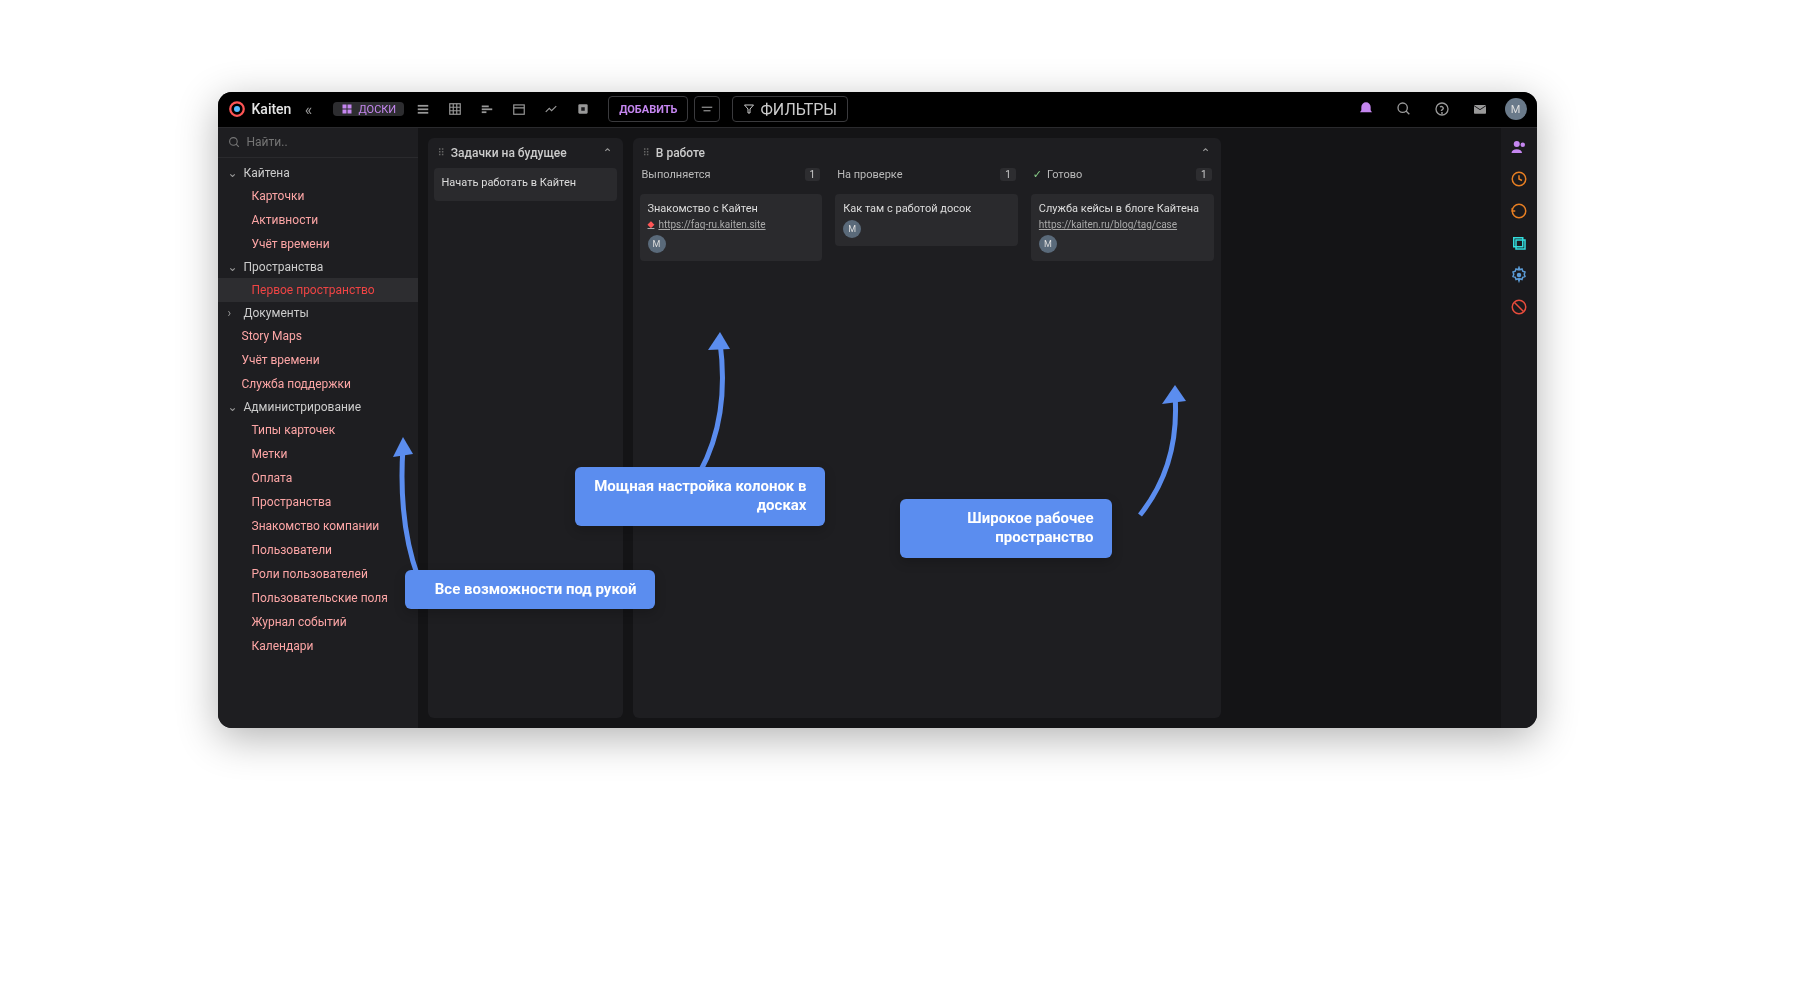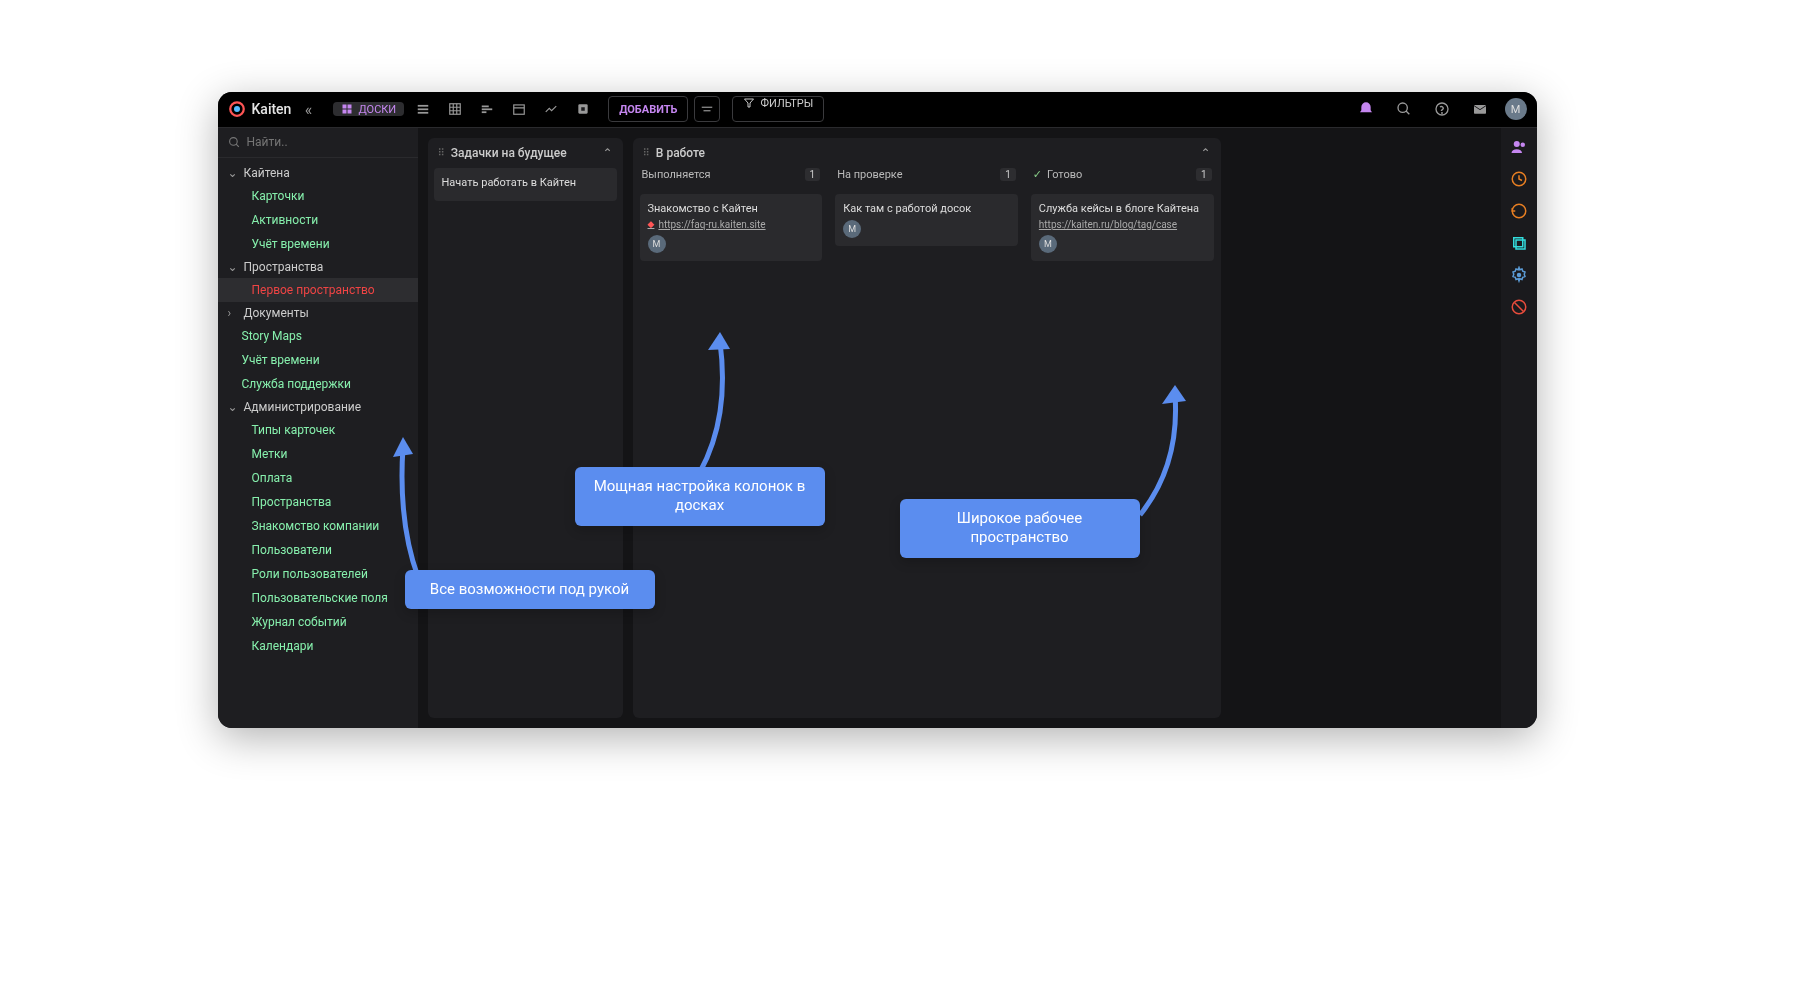--- a/index.html
+++ b/index.html
@@ -8,31 +8,31 @@
 .app{position:absolute;top:0;left:53px;width:1319px;height:636px;background:#1a1a1d;border-radius:14px;overflow:hidden;box-shadow:0 10px 40px rgba(0,0,0,0.3)}
 .topbar{height:36px;background:#000000;border-bottom:1px solid #2a2a2d;display:flex;align-items:center;padding:0 10px;gap:6px}
 .logo{width:18px;height:18px;display:flex;align-items:center;justify-content:center}
 .logo svg{width:18px;height:18px}
 .app-title{color:#e5e5e5;font-size:14px;font-weight:500;margin-right:auto}
 .collapse-btn{width:22px;height:22px;display:flex;align-items:center;justify-content:center;color:#999;cursor:pointer;margin-right:8px}
 .view-btn{height:14px;padding:0 8px;display:flex;align-items:center;gap:5px;color:#999;font-size:11px;cursor:pointer;border-radius:4px}
 .view-btn.active{background:#2d2d30;color:#c586f0}
 .icon-btn{width:26px;height:26px;display:flex;align-items:center;justify-content:center;color:#999;cursor:pointer;border-radius:4px}
 .add-btn{height:26px;padding:0 10px;border:1px solid #3a3a3d;color:#c586f0;font-size:11px;font-weight:700;background:transparent;border-radius:4px;cursor:pointer;margin-left:6px}
-.filter-btn{height:26px;padding:0 10px;border:1px solid #3a3a3d;color:#ccc;font-size:11px;background:transparent;border-radius:4px;cursor:pointer;display:flex;align-items:flex-start;gap:5px;margin-left:6px}
+.filter-btn{height:26px;padding:0 10px;border:1px solid #3a3a3d;color:#ccc;font-size:16px;background:transparent;border-radius:4px;cursor:pointer;display:flex;align-items:center;gap:5px;margin-left:6px}
 .spacer{flex:1}
 .body{display:flex;height:calc(100% - 36px)}
 .sidebar{width:200px;background:#1e1e21;display:flex;flex-direction:column}
 .search{height:30px;display:flex;align-items:center;padding:0 10px;gap:6px;border-bottom:1px solid #2a2a2d}
 .search input{background:transparent;border:none;color:#999;font-size:12px;outline:none;flex:1}
 .nav{flex:1;overflow:auto;padding:4px 0}
 .nav-group{padding:4px 10px;display:flex;align-items:center;gap:6px;color:#ccc;font-size:12px;cursor:pointer}
 .nav-group.expandable::before{content:"⌄";font-size:12px;color:#999;width:10px}
 .nav-group.collapsed::before{content:"›"}
-.nav-item{padding:5px 10px 5px 34px;color:#86efac;font-size:12px;cursor:pointer}
+.nav-item{padding:5px 10px 5px 34px;color:#fca5a5;font-size:12px;cursor:pointer}
 .nav-item.active{background:#2d2d30;color:#ef4444}
 .main{flex:1;padding:10px;display:flex;gap:10px;overflow:auto;background:#141416}
 .right-rail{width:36px;background:#1a1a1d;display:flex;flex-direction:column;align-items:center;padding-top:10px;gap:14px}
 .rail-icon{width:18px;height:18px;cursor:pointer}
 .board{background:#1e1e21;border-radius:6px;min-width:195px;display:flex;flex-direction:column}
 .board.narrow{width:195px}
 .board.wide{width:588px}
 .board-header{height:30px;display:flex;align-items:center;padding:0 10px;gap:6px;color:#ccc;font-size:12px;font-weight:500}
 .grip{color:#666;font-size:10px}
 .chev-up{margin-left:auto;color:#999;cursor:pointer}
@@ -40,21 +40,21 @@
 .column{flex:1;background:#1e1e21;padding:0 6px;min-width:190px}
 .col-header{height:26px;display:flex;align-items:flex-start;gap:5px;color:#bbb;font-size:11px;padding:0 2px}
 .col-badge{margin-left:auto;background:#2d2d30;color:#ccc;font-size:10px;padding:1px 5px;border-radius:3px}
 .check{color:#8c8}
 .card{background:#2a2a2d;border-radius:4px;padding:8px;margin-bottom:6px;color:#ddd;font-size:11px;cursor:pointer}
 .card-title{margin-bottom:4px}
 .card-link{color:#aaa;font-size:10px;text-decoration:underline;display:flex;align-items:center;gap:4px}
 .card-link .diamond{color:#f55;font-size:9px}
 .avatar{width:18px;height:18px;border-radius:50%;background:#5a6a7a;color:#ddd;font-size:9px;display:flex;align-items:center;justify-content:center;margin-top:5px}
 .avatar-top{width:22px;height:22px;border-radius:50%;background:#6a7a8a;color:#ddd;font-size:11px;display:flex;align-items:center;justify-content:center}
-.callout{position:absolute;background:#5b8def;color:#fff;padding:10px 18px;border-radius:6px;font-size:15px;font-weight:400;text-align:center;line-height:1.3;box-shadow:0 4px 12px rgba(0,0,0,0.2)}
+.callout{position:absolute;background:#5b8def;color:#fff;padding:10px 18px;border-radius:6px;font-size:15px;font-weight:700;text-align:right;line-height:1.3;box-shadow:0 4px 12px rgba(0,0,0,0.2)}
 .arrow{position:absolute;pointer-events:none}
 .top-right{margin-left:auto;display:flex;align-items:center;gap:12px}
 .bell{color:#c586f0}
 </style>
 </head>
 <body>
 
 <div class="wrap">
 <div class="app">
   <div class="topbar">
@@ -298,14 +298,14 @@
 <svg class="arrow" style="left:515px;top:235px" width="70" height="150" viewBox="0 0 70 150">
       <path d="M20 145 Q50 90 40 15" fill="none" stroke="#5b8def" stroke-width="5"></path>
       <polygon points="40,5 28,23 50,22" fill="#5b8def"></polygon>
     </svg>
 <div class="callout" style="left:410px;top:375px;width:250px"><span>Мощная настройка колонок в досках</span></div>
 
 <svg class="arrow" style="left:955px;top:288px" width="90" height="140" viewBox="0 0 90 140">
       <path d="M20 135 Q60 85 55 15" fill="none" stroke="#5b8def" stroke-width="5"></path>
       <polygon points="55,5 42,24 66,21" fill="#5b8def"></polygon>
     </svg>
-<div class="callout" style="left:735px;top:407px;width:240px"><span>Широкое рабочее пространство</span></div>
+<div class="callout" style="left:735px;top:407px;width:212px"><span>Широкое рабочее пространство</span></div>
 </div>
 
 </body></html>

